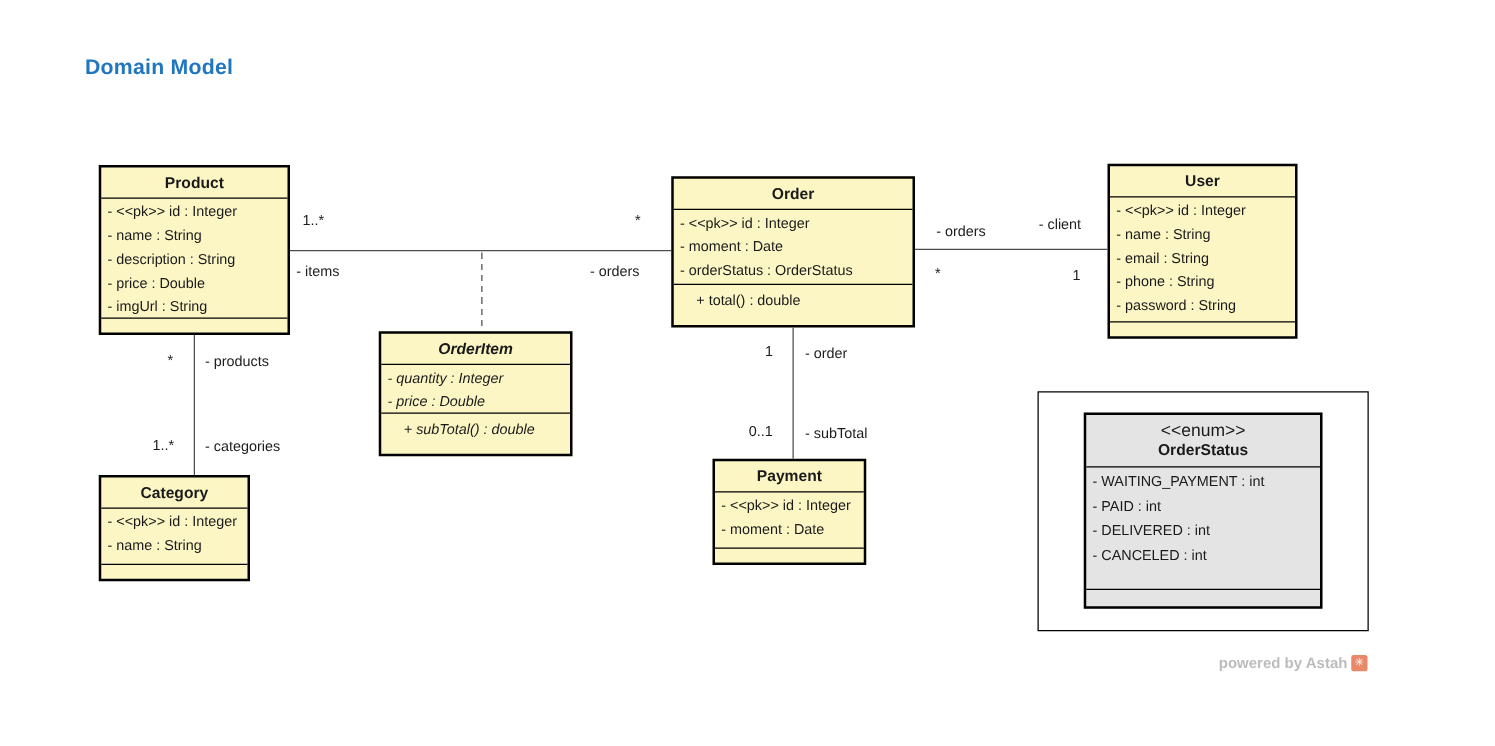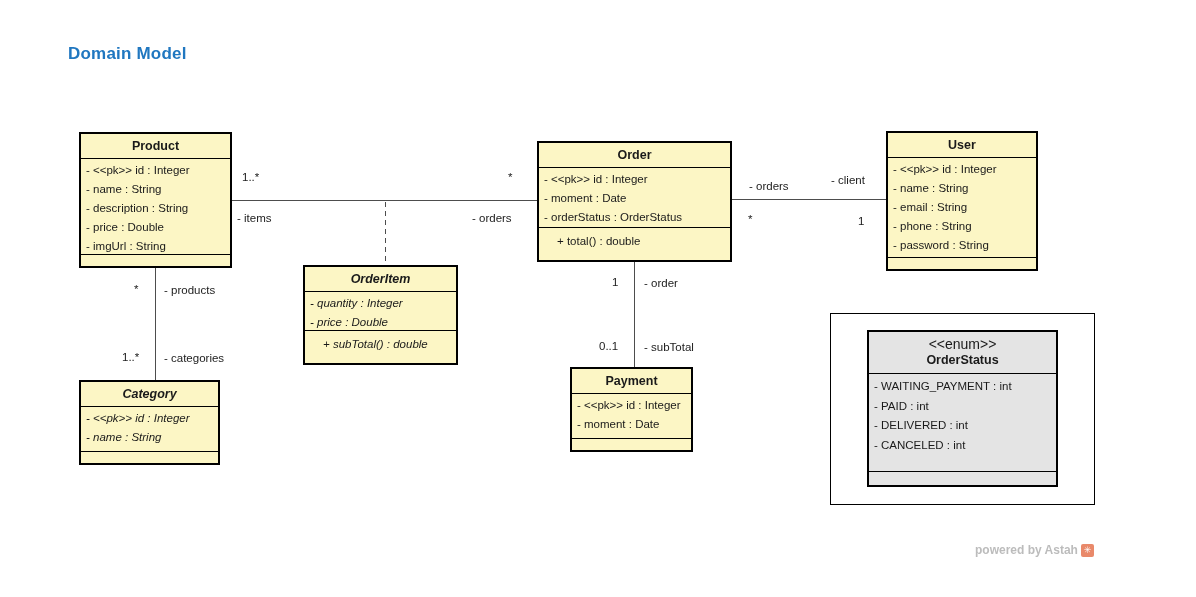--- a/index.html
+++ b/index.html
@@ -82,21 +82,21 @@
     background:repeating-linear-gradient(180deg,#4d4d4d 0 5px,transparent 5px 9px);
   }
   .lbl{
     position:absolute;
     font-size:11.5px;color:#1c1c1c;white-space:nowrap;
   }
   
   .watermark{
     position:absolute;
     display:flex;align-items:center;gap:3px;
-    font-size:12px;font-weight:bold;color:#bcbcbc;margin-top:20px;
+    font-size:12px;font-weight:bold;color:#bcbcbc;
   }
   .astah-icon{
     width:13px;height:13px;
     background:#e9896a;border-radius:2px;
     color:#ffffff;font-size:9px;line-height:13px;
     text-align:center;font-weight:bold;
   }
 </style>
 </head>
 <body>
@@ -136,21 +136,21 @@
     <div class="attrs">
       <div>- &lt;&lt;pk&gt;&gt; id : Integer</div>
       <div>- name : String</div>
       <div>- description : String</div>
       <div>- price : Double</div>
       <div>- imgUrl : String</div>
     </div>
     <div class="empty-comp"></div>
   </div>
 
-  <div class="uml-class" style="left:79px;top:380px;width:141px;height:85px;font-style:italic;">
+  <div class="uml-class" style="left:79px;top:380px;width:121px;height:85px;">
     <div class="hdr">Category</div>
     <div class="attrs">
       <div>- &lt;&lt;pk&gt;&gt; id : Integer</div>
       <div>- name : String</div>
     </div>
     <div class="empty-comp"></div>
   </div>
 
   <div class="uml-class" style="left:303px;top:265px;width:155px;height:100px;font-style:italic;">
     <div class="hdr">OrderItem</div>

